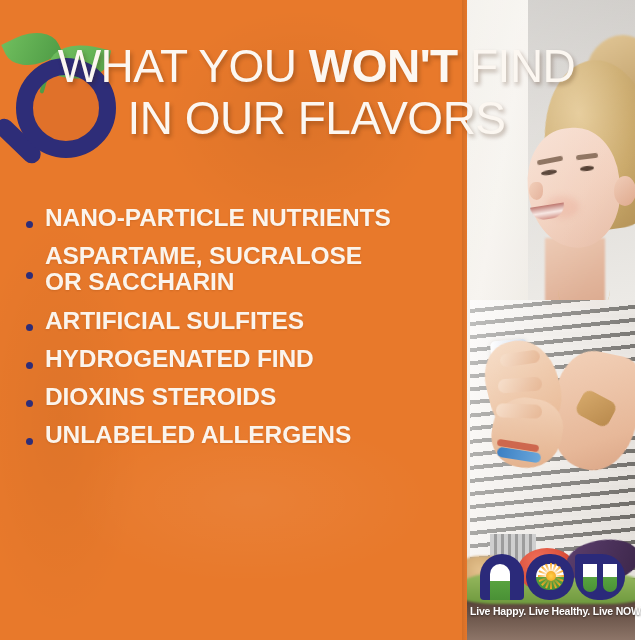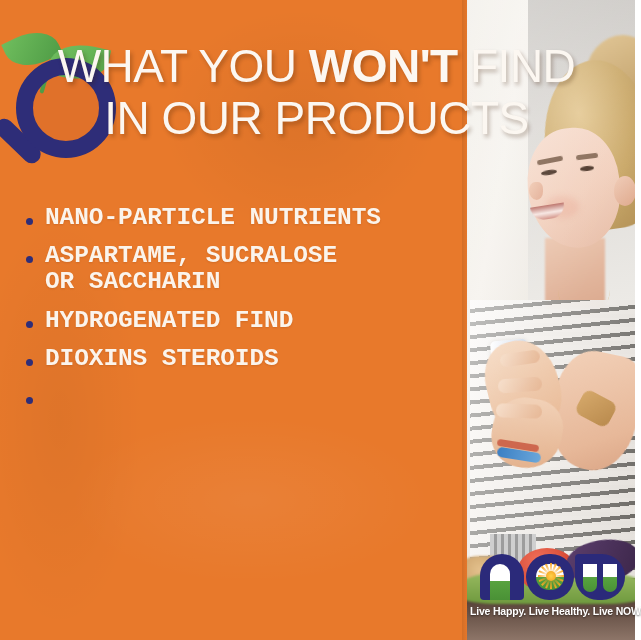--- a/index.html
+++ b/index.html
@@ -166,21 +166,21 @@
   }
   .hl-line1{font-size:46px;font-weight:400;white-space:nowrap;}
   .hl-line2{font-size:46px;font-weight:400;white-space:nowrap;margin-top:8px;}
   .hl-bold{font-weight:700;}
 
   
   .bullets{
     position:absolute;left:26px;top:205px;width:430px;
     z-index:6;
   }
-  .bullet-row{display:flex;align-items:flex-start;margin-bottom:12px;font-family:Liberation Mono, monospace;}
+  .bullet-row{display:flex;align-items:center;margin-bottom:12px;}
   .bullet-dot{
     width:7px;height:7px;border-radius:50%;background:#2e2d78;
     margin-top:13px;margin-right:12px;flex:0 0 auto;
   }
   .bullet-text{
     color:#fbf4ec;font-size:24.5px;font-weight:700;line-height:1.07;
     letter-spacing:-0.1px;
     text-shadow:0 1px 2px rgba(110,45,0,.18);
   }
 
@@ -277,42 +277,47 @@
     <div class="fruit"></div>
     <div class="stem"></div>
     <div class="leaf leaf-a"></div>
     <div class="leaf leaf-b"></div>
     <div class="mag-handle"></div>
     <div class="mag-ring"></div>
   </div>
 
   <div class="headline">
     <div class="hl-line1"><span>WHAT YOU </span><span class="hl-bold">WON'T</span><span> FIND</span></div>
-    <div class="hl-line2">IN OUR PRODUCTS</div>
+    <div class="hl-line2">IN OUR FLAVORS</div>
   </div>
 
   <div class="bullets">
     <div class="bullet-row">
       <div class="bullet-dot"></div>
       <div class="bullet-text">NANO-PARTICLE NUTRIENTS</div>
     </div>
     <div class="bullet-row">
       <div class="bullet-dot"></div>
       <div class="bullet-text">ASPARTAME, SUCRALOSE<br>OR SACCHARIN</div>
     </div>
     <div class="bullet-row">
       <div class="bullet-dot"></div>
+      <div class="bullet-text">ARTIFICIAL SULFITES</div>
+    </div>
+    <div class="bullet-row">
+      <div class="bullet-dot"></div>
       <div class="bullet-text">HYDROGENATED FIND</div>
     </div>
     <div class="bullet-row">
       <div class="bullet-dot"></div>
       <div class="bullet-text">DIOXINS STEROIDS</div>
     </div>
     <div class="bullet-row">
       <div class="bullet-dot"></div>
+      <div class="bullet-text">UNLABELED ALLERGENS</div>
     </div>
   </div>
 
   <div class="now-logo">
     <div class="now-word">
       <div class="now-letter nl-n"></div>
       <div class="nl-n-in"></div>
       <div class="now-letter nl-o"></div>
       <div class="nl-o-in"></div>
       <div class="now-letter nl-w"></div>

